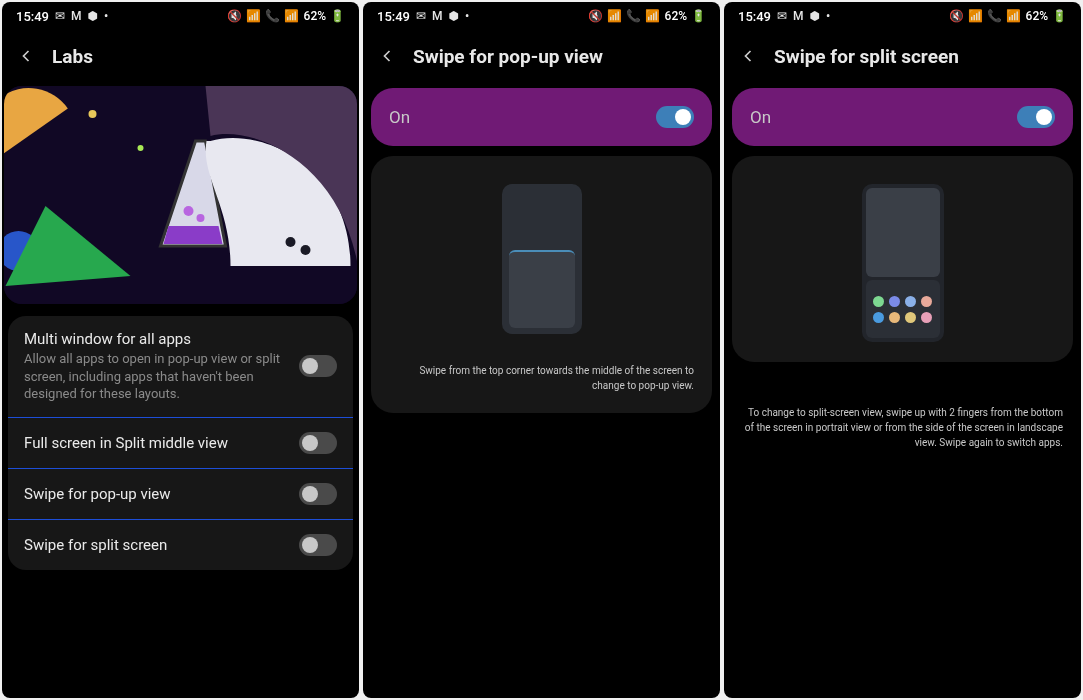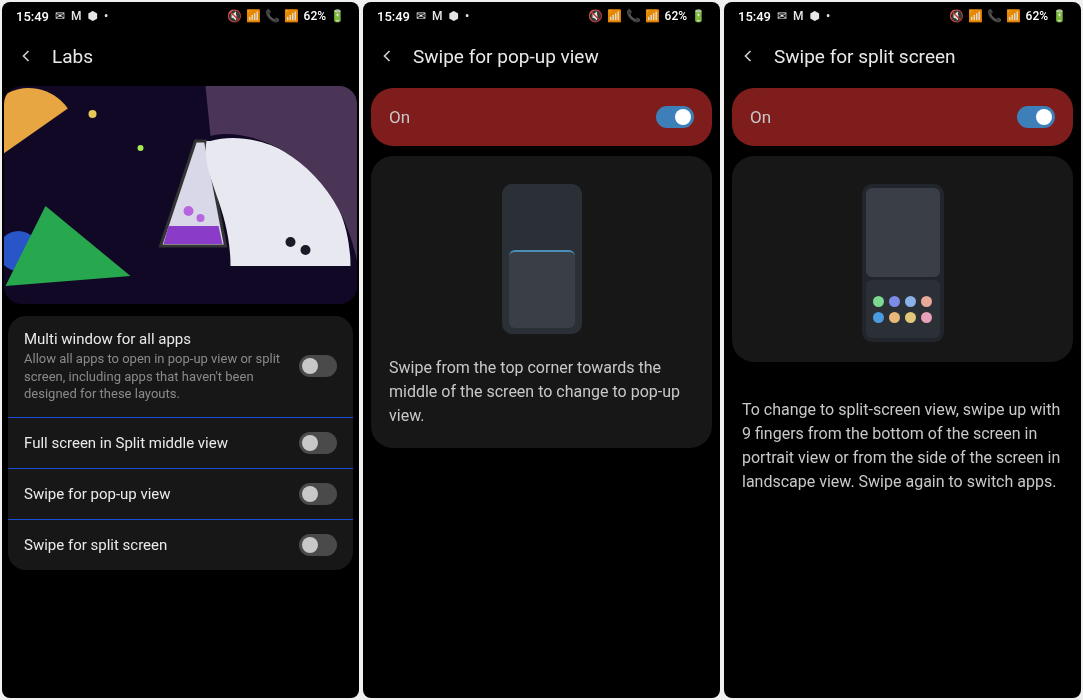--- a/index.html
+++ b/index.html
@@ -43,21 +43,21 @@
   width: 24px;
   height: 24px;
   display: flex;
   align-items: center;
   justify-content: center;
   cursor: pointer;
 }
 .back-btn svg { width: 20px; height: 20px; }
 .header-title {
   font-size: 19px;
-  font-weight: 400;
+  font-weight: 700;
   color: #e8e8e8;
 }
 .hero {
   margin: 4px 2px 12px;
   border-radius: 18px;
   overflow: hidden;
   height: 218px;
   position: relative;
   background: #0f0520;
 }
@@ -100,21 +100,21 @@
   position: absolute;
   width: 16px;
   height: 16px;
   border-radius: 50%;
   top: 3px;
   transition: left 0.15s;
 }
 .toggle.off::after { left: 3px; background: #c8c8c8; }
 .toggle.on::after { left: 19px; background: #fff; }
 .on-card {
-  background: #7f1d1d;
+  background: #701a75;
   margin: 6px 8px 10px;
   border-radius: 22px;
   padding: 18px 18px;
   display: flex;
   align-items: center;
   justify-content: space-between;
 }
 .on-label { font-size: 17px; color: #c8c8c8; font-weight: 400; }
 .illus-card {
   background: #171717;
@@ -164,24 +164,25 @@
   border-radius: 6px;
   display: flex;
   flex-wrap: wrap;
   align-content: center;
   justify-content: center;
   gap: 5px;
   padding: 6px;
 }
 .dot { width: 11px; height: 11px; border-radius: 50%; }
 .help-text {
-  margin-top: 22px;
-  font-size: 16px;
+  margin-top: 29px;
+  font-size: 10px;
   line-height: 1.5;
   color: #c8c8c8;
+  text-align: right;
 }
 .help-text-wrap { padding: 14px 18px 0; }
 </style>
 </head>
 <body>
 
 <div class="phone">
   <div class="statusbar">
     <div class="statusbar-left">
       <span>15:49</span>
@@ -342,15 +343,15 @@
         <div class="dot" style="background:#8ab0e8"></div>
         <div class="dot" style="background:#e8a99a"></div>
         <div class="dot" style="background:#4a9be0"></div>
         <div class="dot" style="background:#e8b87a"></div>
         <div class="dot" style="background:#e0c77a"></div>
         <div class="dot" style="background:#e8a0b8"></div>
       </div>
     </div>
   </div>
   <div class="help-text-wrap">
-    <div class="help-text">To change to split-screen view, swipe up with 9 fingers from the bottom of the screen in portrait view or from the side of the screen in landscape view. Swipe again to switch apps.</div>
+    <div class="help-text">To change to split-screen view, swipe up with 2 fingers from the bottom of the screen in portrait view or from the side of the screen in landscape view. Swipe again to switch apps.</div>
   </div>
 </div>
 
 </body></html>

